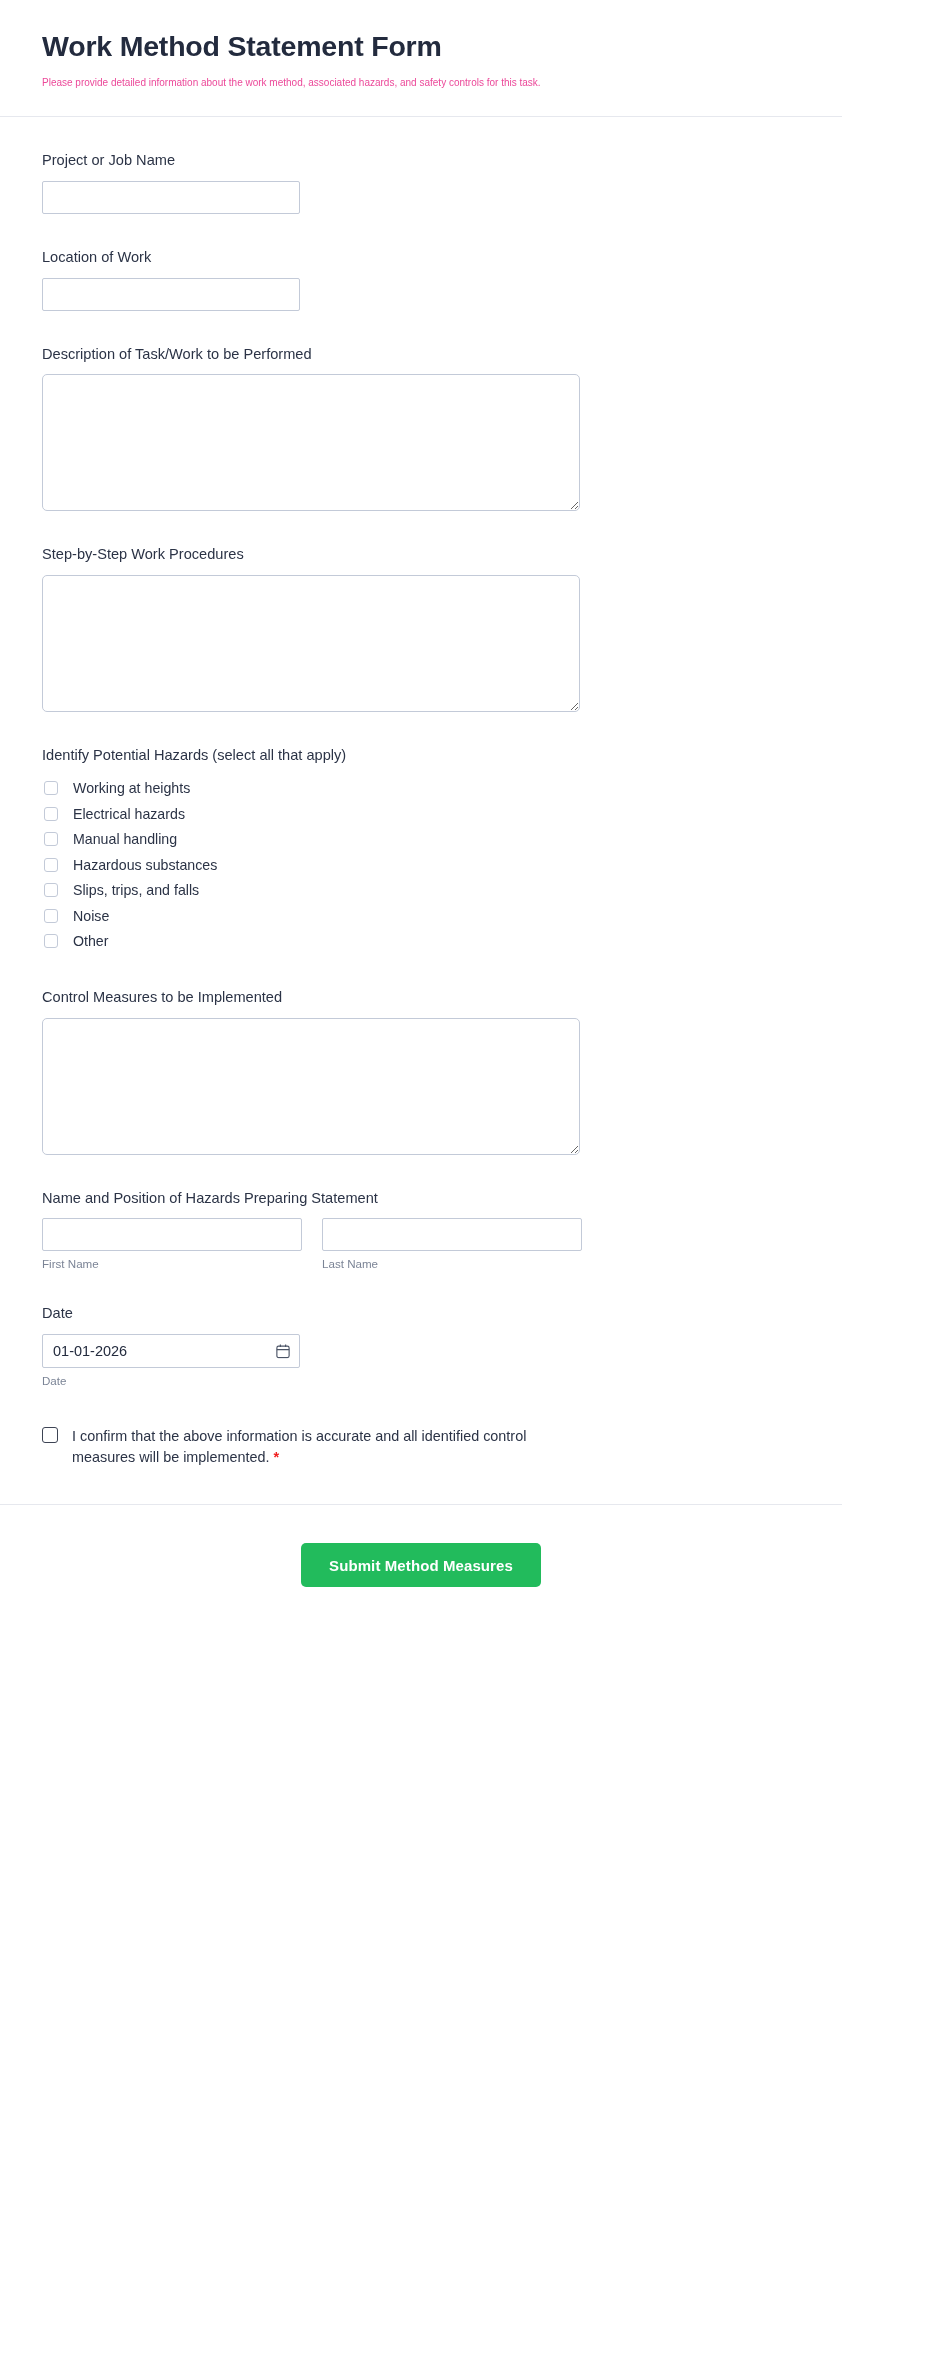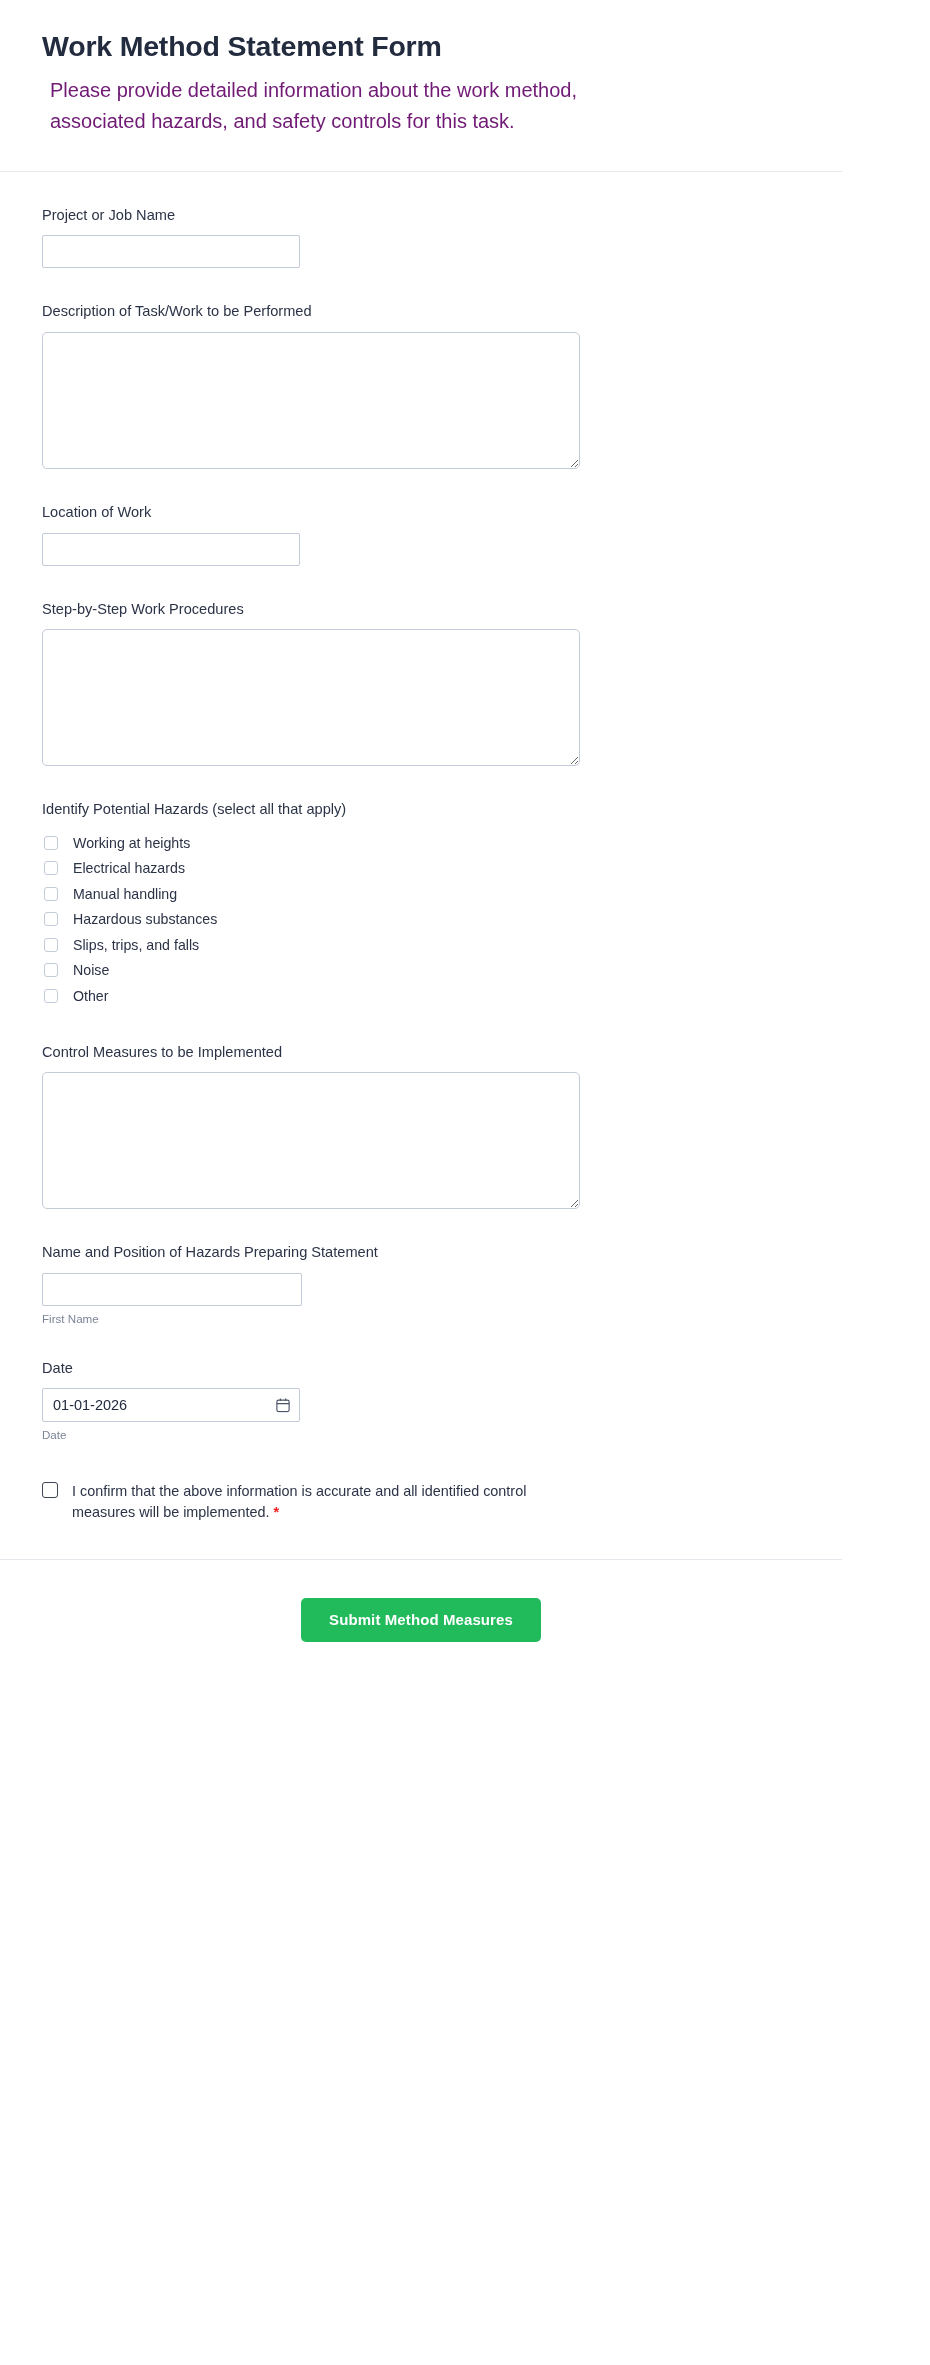--- a/index.html
+++ b/index.html
@@ -24,24 +24,24 @@
   }
   .form-title {
     font-size: 28.5px;
     font-weight: bold;
     letter-spacing: -0.2px;
     color: #232b3e;
     margin: 0 0 11px 0;
     line-height: 1.18;
   }
   .form-subtitle {
-    font-size: 20px;
-    color: #701a75;
+    font-size: 10px;
+    color: #ec4899;
     line-height: 1.55;
-    margin: 8px;
+    margin: 0;
     max-width: 545px;
   }
 
   
   .form-body { padding: 34px 42px 0 42px; }
 
   .field-block { margin-bottom: 34px; }
 
   .field-label {
     display: block;
@@ -179,27 +179,27 @@
   </div>
 
   <div class="form-body">
 
     <div class="field-block">
       <label class="field-label">Project or Job Name</label>
       <input class="text-input" type="text" value="" placeholder="" style="">
     </div>
 
     <div class="field-block">
+      <label class="field-label">Location of Work</label>
+      <input class="text-input" type="text" value="" placeholder="" style="">
+    </div>
+
+    <div class="field-block">
       <label class="field-label">Description of Task/Work to be Performed</label>
       <textarea class="text-area" placeholder="" style=""></textarea>
-    </div>
-
-    <div class="field-block">
-      <label class="field-label">Location of Work</label>
-      <input class="text-input" type="text" value="" placeholder="" style="">
     </div>
 
     <div class="field-block">
       <label class="field-label">Step-by-Step Work Procedures</label>
       <textarea class="text-area" placeholder="" style=""></textarea>
     </div>
 
     <div class="field-block">
       <label class="field-label">Identify Potential Hazards (select all that apply)</label>
       <div class="checkbox-list">
@@ -246,20 +246,24 @@
       <label class="field-label">Control Measures to be Implemented</label>
       <textarea class="text-area" placeholder="" style=""></textarea>
     </div>
 
     <div class="field-block">
       <label class="field-label">Name and Position of Hazards Preparing Statement</label>
       <div class="name-row">
         <div class="name-col">
           <input class="text-input" type="text" value="" placeholder="" style="">
           <span class="sub-label">First Name</span>
+        </div>
+        <div class="name-col">
+          <input class="text-input" type="text" value="" placeholder="" style="">
+          <span class="sub-label">Last Name</span>
         </div>
       </div>
     </div>
 
     <div class="field-block">
       <label class="field-label">Date</label>
       <div class="date-wrap">
         <input class="text-input" type="text" value="01-01-2026" style="">
         <span class="cal-icon">
           <svg viewBox="0 0 16 17" width="14" height="15" fill="none" stroke="currentColor" stroke-width="1.3">

